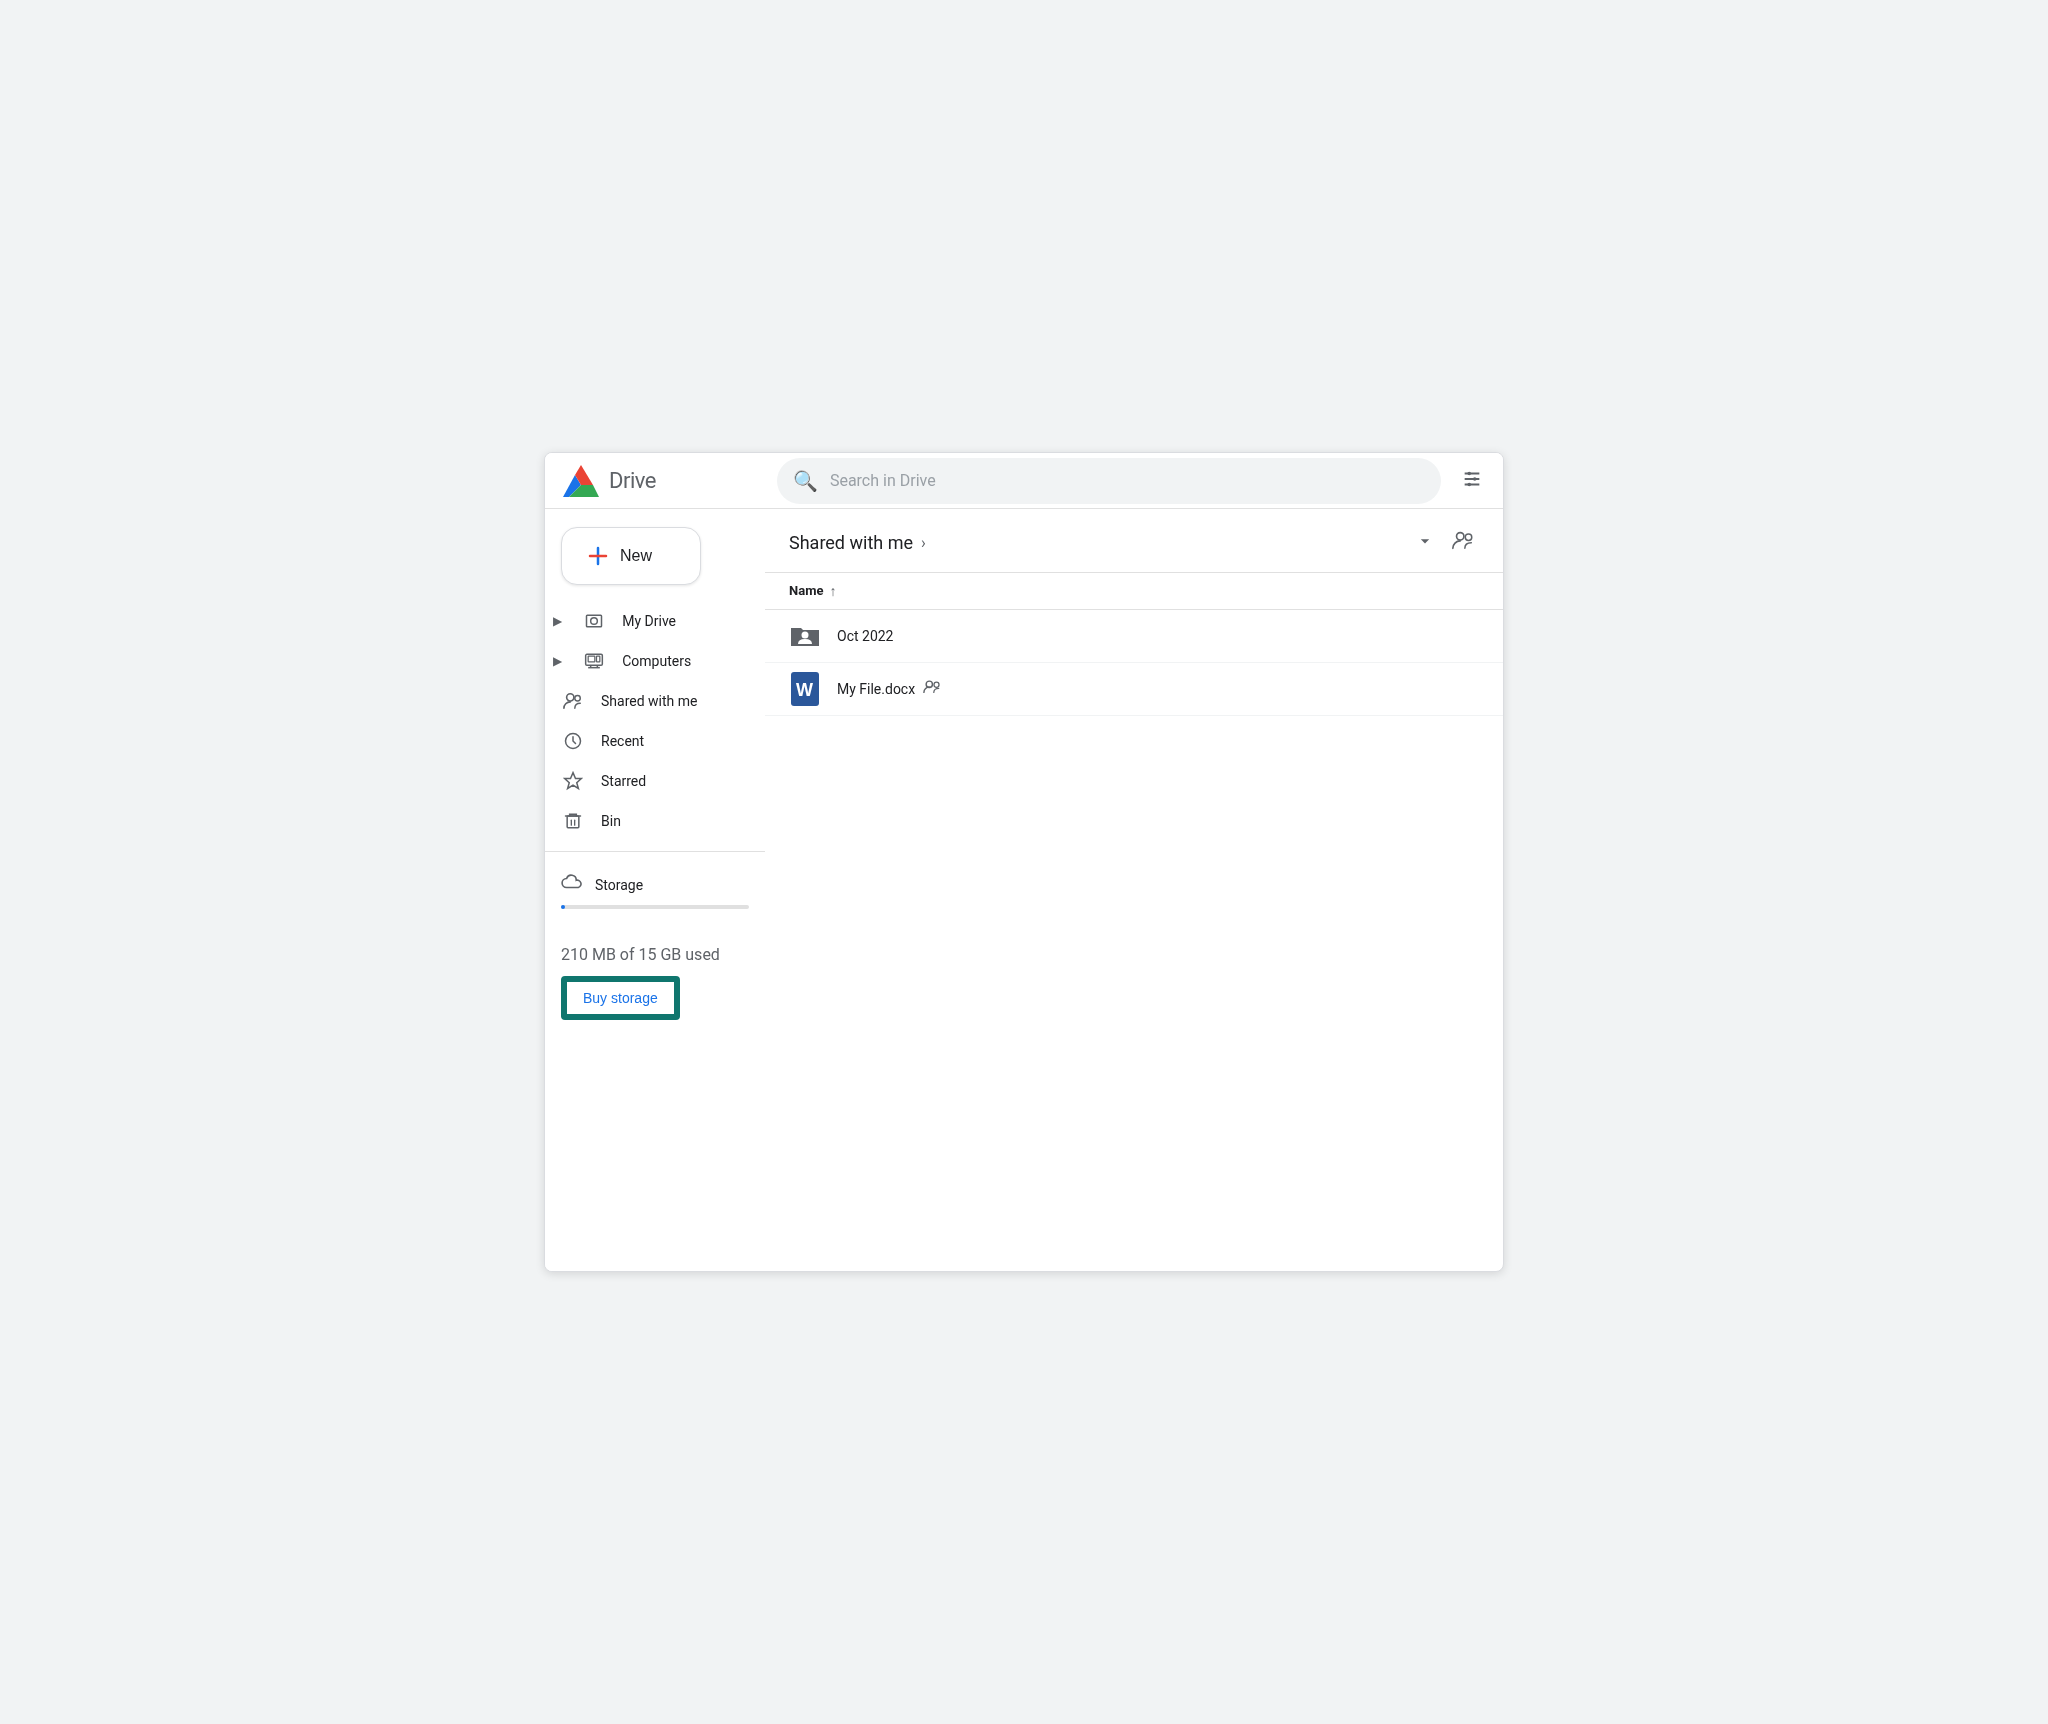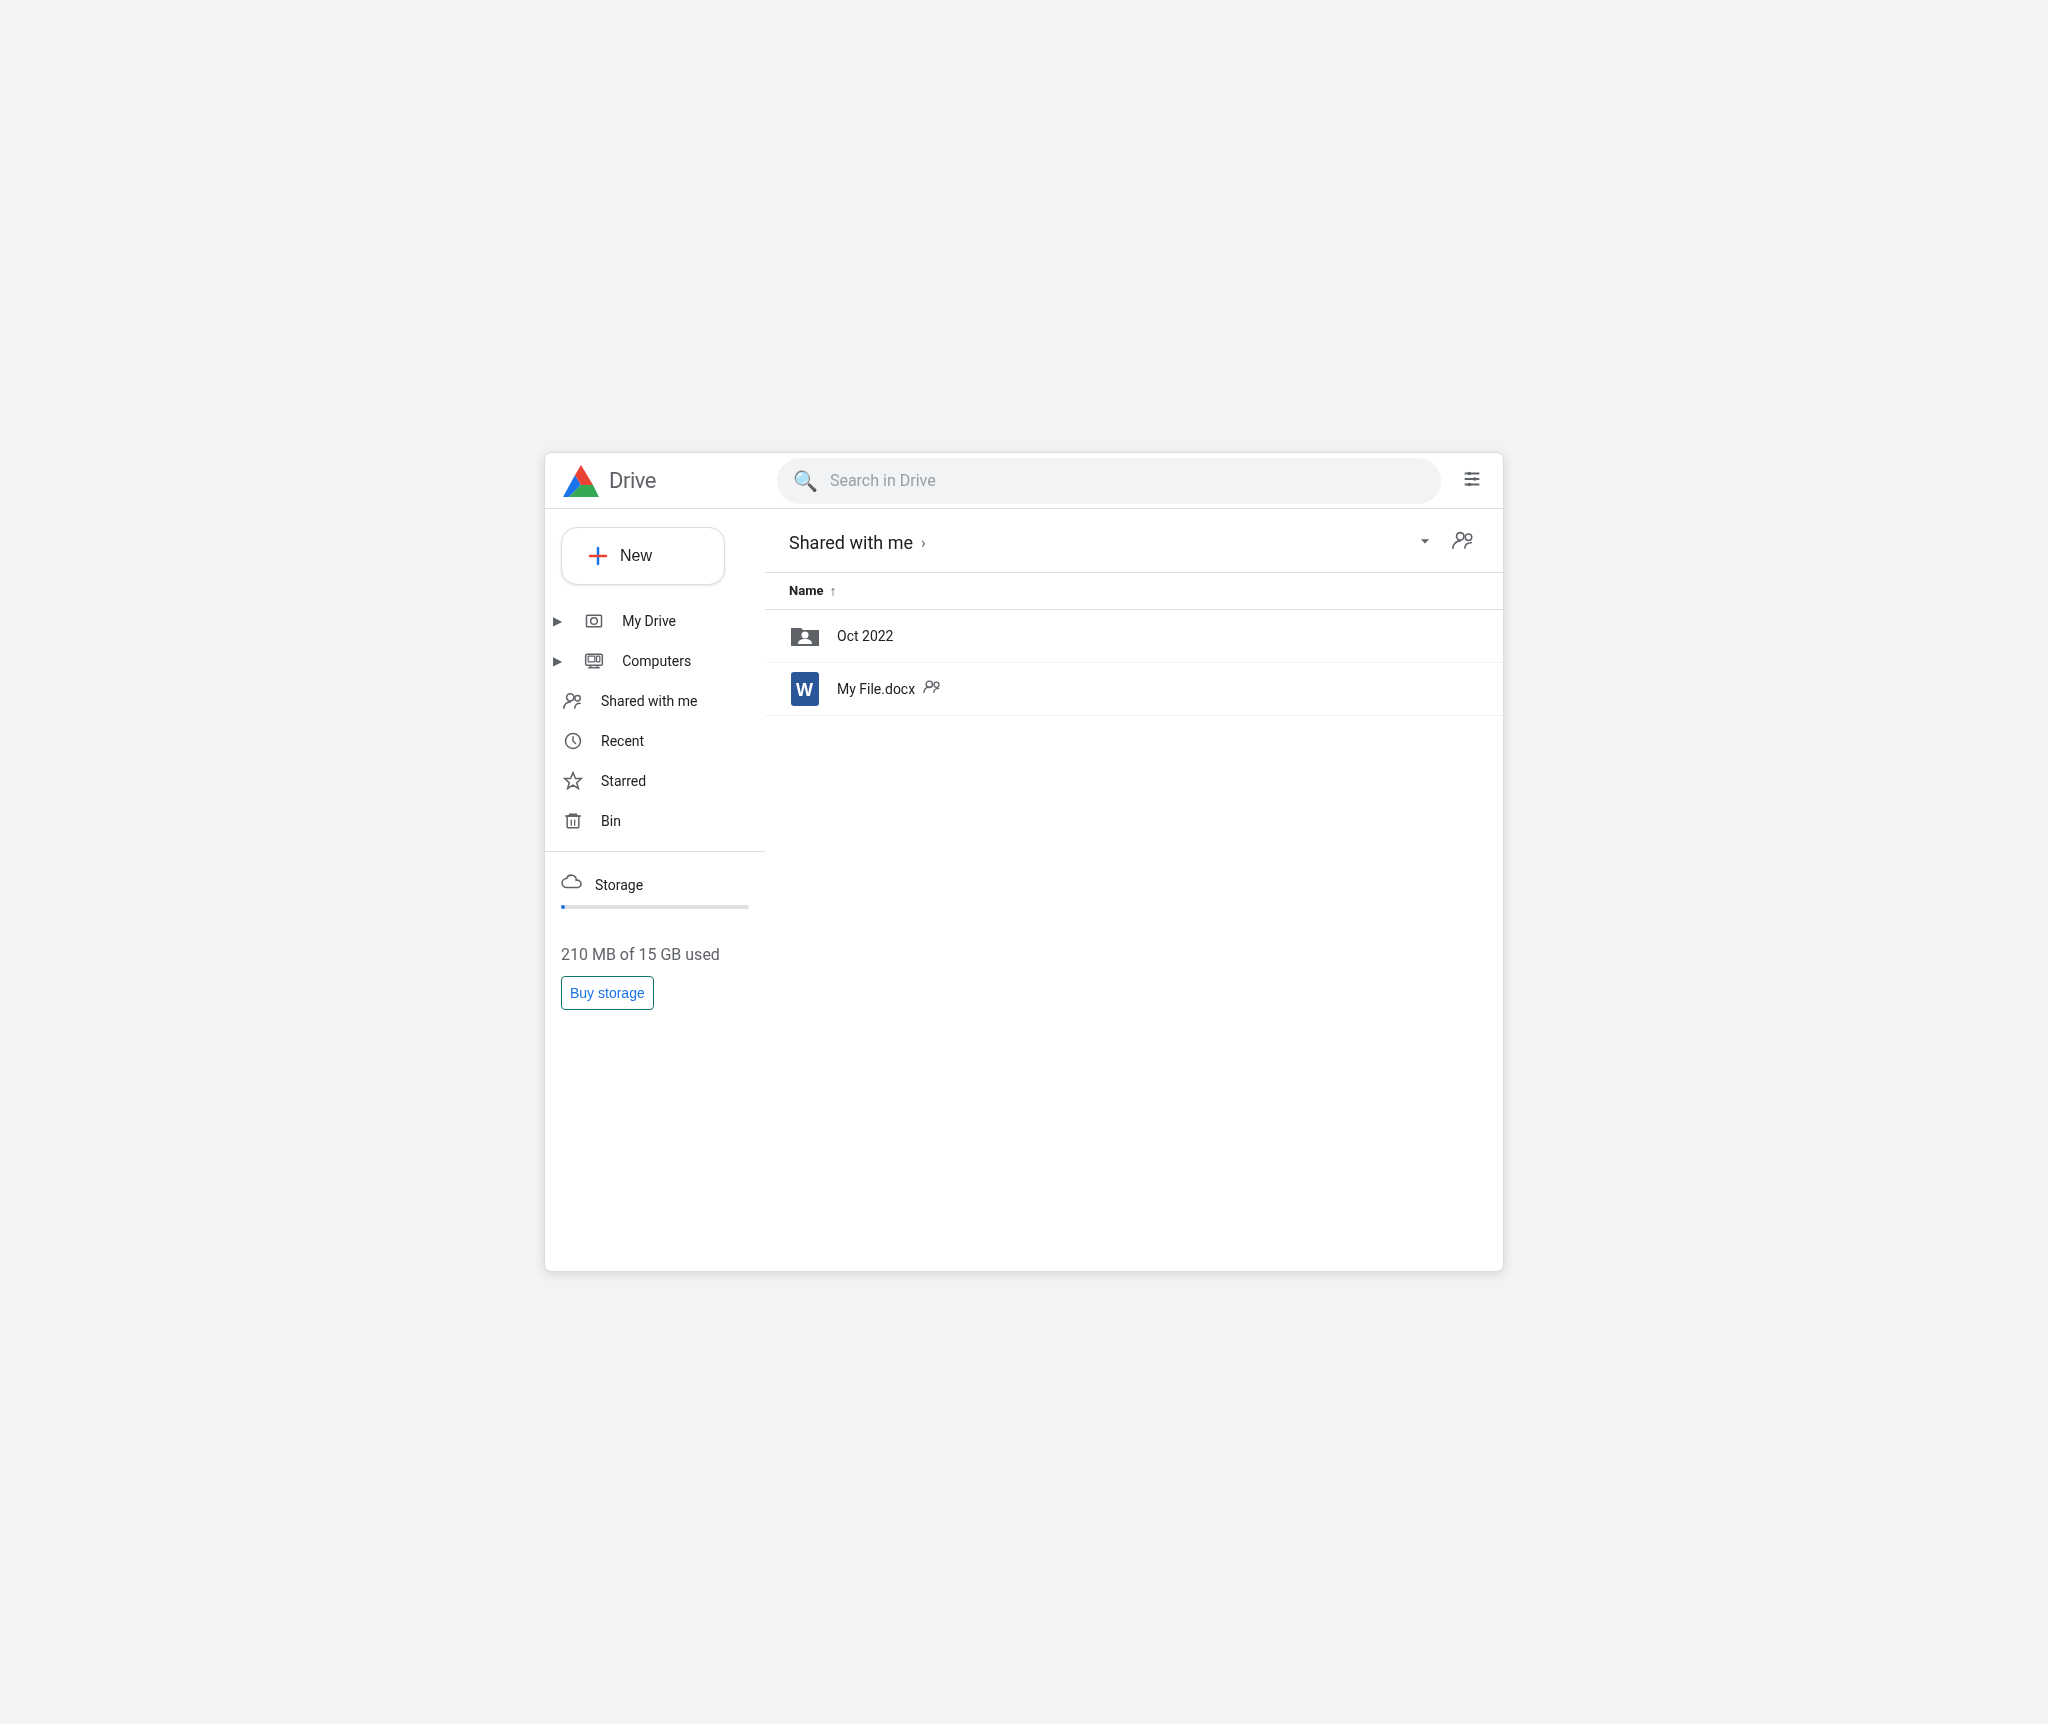--- a/index.html
+++ b/index.html
@@ -96,21 +96,21 @@
       margin: 8px 16px 16px 16px;
       padding: 16px 24px;
       background: #fff;
       border: 1px solid #dadce0;
       border-radius: 16px;
       cursor: pointer;
       font-size: 16px;
       font-weight: 500;
       color: #202124;
       box-shadow: 0 1px 3px rgba(0,0,0,0.1);
-      width: 164px;
+      width: 140px;
     }
     .new-plus {
       font-size: 22px;
       display: flex;
       align-items: center;
       justify-content: center;
     }
     .sidebar-item {
       display: flex;
       align-items: center;
@@ -172,24 +172,24 @@
       border-radius: 2px;
       width: 2%;
     }
     .storage-text {
       font-size: 16px;
       color: #5f6368;
       margin-bottom: 12px;
       margin-top: 36px;
     }
     .buy-storage-btn {
-      border: 1px solid #0f766e;
+      border: 6px solid #0f766e;
       background: #fff;
       border-radius: 4px;
-      padding: 8px 8px;
+      padding: 8px 16px;
       font-size: 14px;
       color: #1a73e8;
       cursor: pointer;
       font-weight: 500;
     }
     
     .content-area {
       flex: 1;
       display: flex;
       flex-direction: column;

